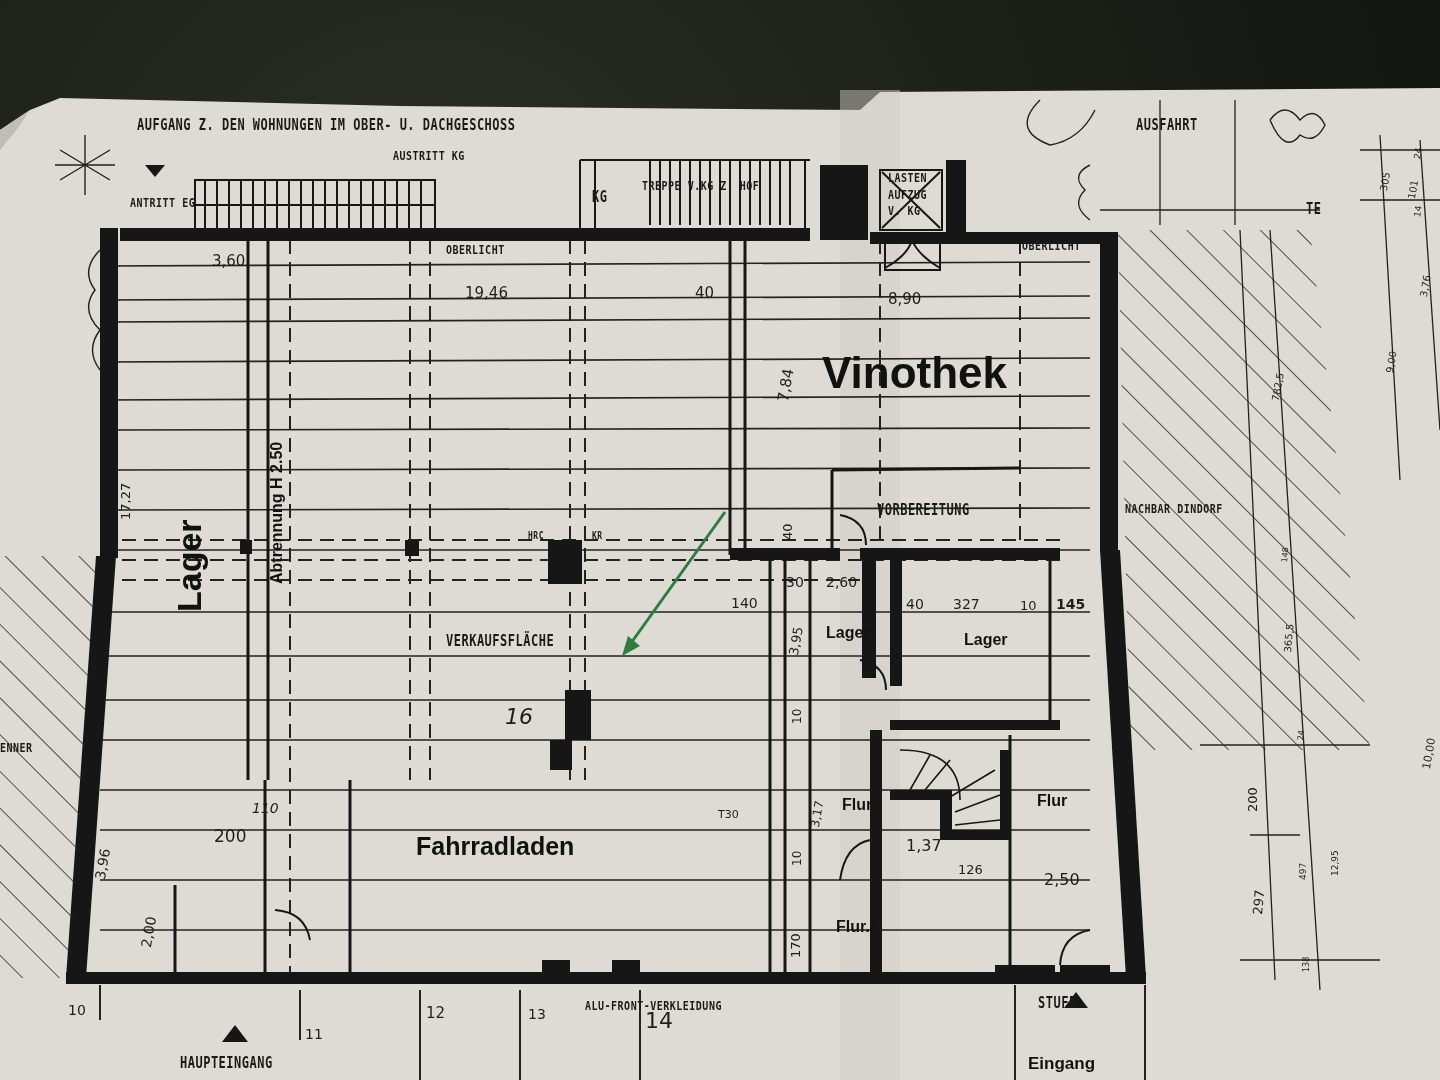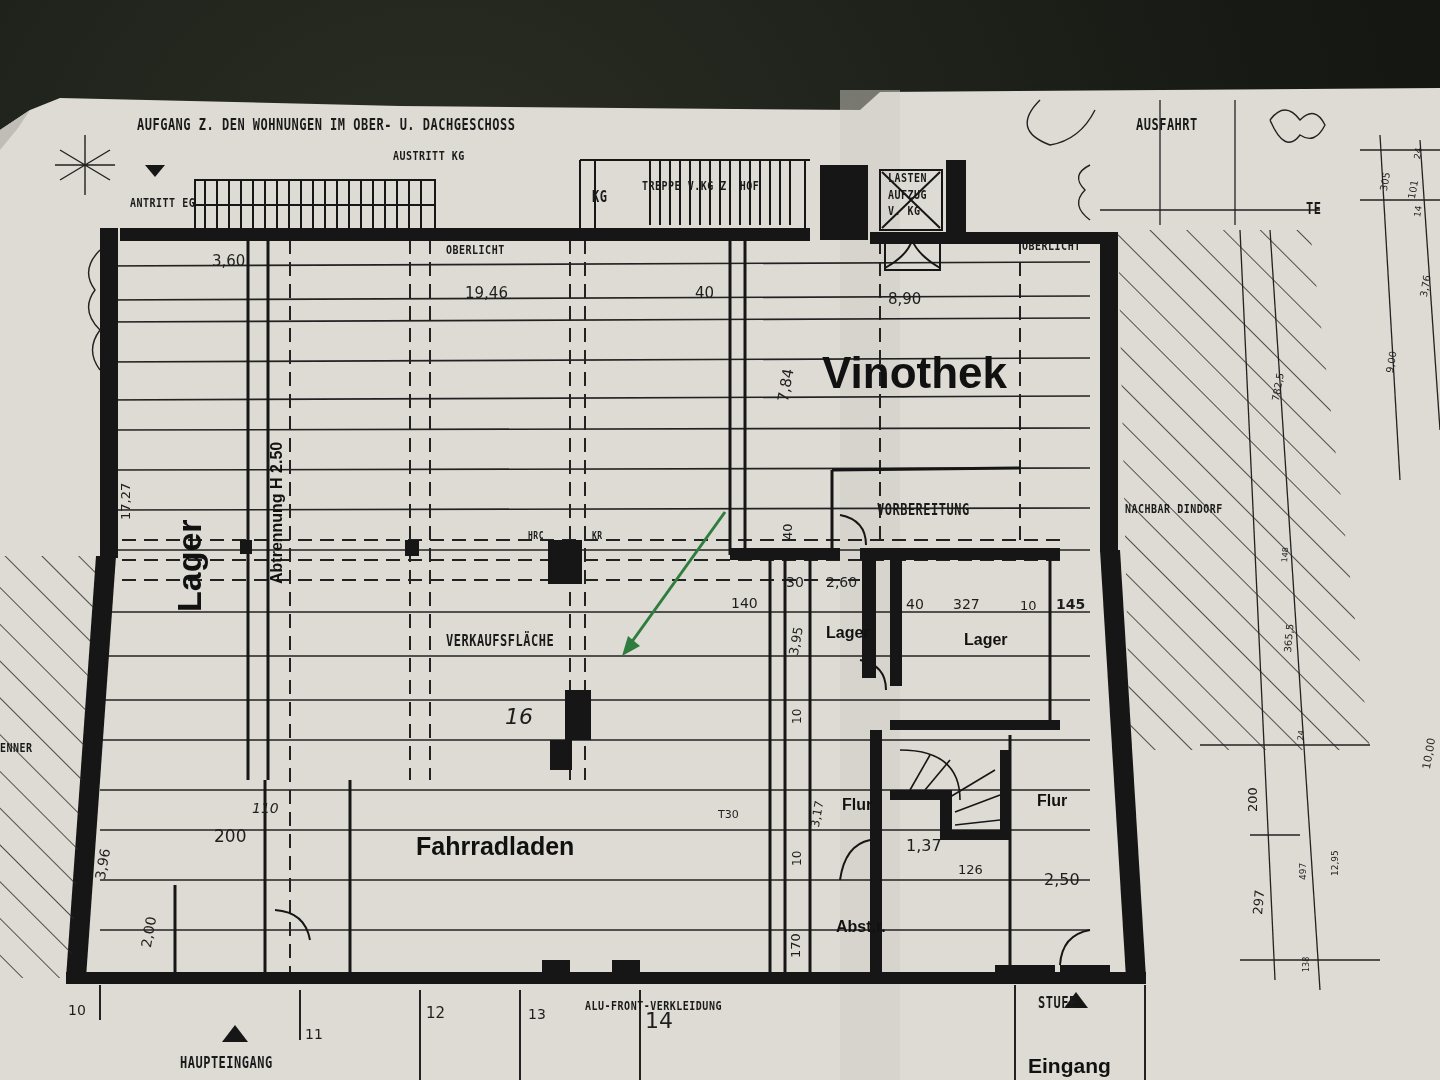--- a/index.html
+++ b/index.html
@@ -243,32 +243,32 @@
 <div class="lbl xs" style="left:1022px;top:240px;">OBERLICHT</div>
 <div class="lbl xs" style="left:1125px;top:503px;">NACHBAR DINDORF</div>
 <div class="lbl xs" style="left:0px;top:742px;">ENNER</div>
 <div class="lbl sm" style="left:446px;top:634px;">VERKAUFSFLÄCHE</div>
 <div class="lbl xs" style="left:528px;top:532px;font-size:8px;">HRC</div>
 <div class="lbl xs" style="left:592px;top:532px;font-size:8px;">KR</div>
 <div class="lbl sm" style="left:877px;top:503px;">VORBEREITUNG</div>
 <div class="lbl xs" style="left:585px;top:1000px;">ALU-FRONT-VERKLEIDUNG</div>
 <div class="lbl sm" style="left:180px;top:1056px;">HAUPTEINGANG</div>
 <div class="lbl sm" style="left:1038px;top:996px;">STUFE</div>
-<div class="room" style="left:1028px;top:1054px;font-size:21px;">Eingang</div>
+<div class="room" style="left:1028px;top:1054px;font-size:17px;">Eingang</div>
 
 <div class="room rot" style="left:268px;top:584px;font-size:16px;transform:rotate(-90deg);">Abtrennung H 2.50</div>
 
 <div class="room rot" style="left:170px;top:612px;font-size:34px;transform:rotate(-90deg);">Lager</div>
 <div class="room" style="left:822px;top:348px;font-size:44px;">Vinothek</div>
 <div class="room" style="left:416px;top:832px;font-size:25px;">Fahrradladen</div>
 <div class="room" style="left:826px;top:624px;font-size:16px;">Lager</div>
 <div class="room" style="left:964px;top:631px;font-size:16px;">Lager</div>
 <div class="room" style="left:842px;top:796px;font-size:16px;">Flur</div>
 <div class="room" style="left:1037px;top:792px;font-size:16px;">Flur</div>
-<div class="room" style="left:836px;top:918px;font-size:16px;">Abst.r.</div>
+<div class="room" style="left:836px;top:918px;font-size:16px;">Flur.r.</div>
 
 <div class="hand" style="left:212px;top:252px;">3,60</div>
 <div class="hand" style="left:465px;top:284px;">19,46</div>
 <div class="hand" style="left:695px;top:284px;">40</div>
 <div class="hand" style="left:888px;top:290px;">8,90</div>
 <div class="hand rot" style="left:774px;top:400px;transform:rotate(-80deg);">7,84</div>
 <div class="hand rot" style="left:118px;top:520px;transform:rotate(-90deg);font-size:13px;">17,27</div>
 <div class="hand rot" style="left:780px;top:540px;transform:rotate(-90deg);font-size:13px;">40</div>
 <div class="hand" style="left:786px;top:574px;font-size:14px;">30</div>
 <div class="hand" style="left:826px;top:574px;font-size:14px;">2,60</div>

